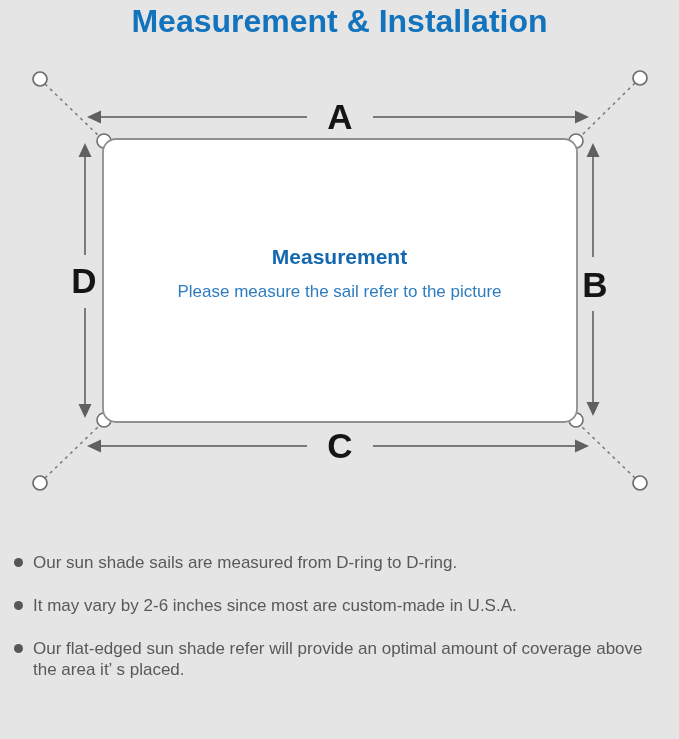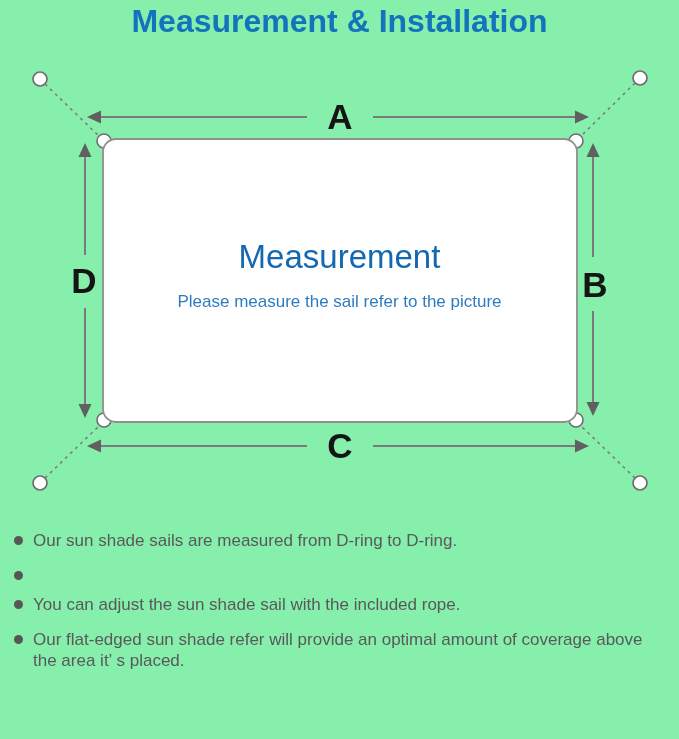--- a/index.html
+++ b/index.html
@@ -1,31 +1,31 @@
 <!DOCTYPE html>
 <html><head>
 <meta charset="utf-8">
 <style>
   * { margin:0; padding:0; box-sizing:border-box; }
   html,body { width:679px; height:739px; background:#ffffff; overflow:hidden;
               font-family:"Liberation Sans", sans-serif; }
-  .stage { position:relative; width:679px; height:739px; background:#86efac; }
+  .stage { position:relative; width:679px; height:739px; background:#e5e5e5; }
 
   .page-title { position:absolute; top:3px; left:0; width:679px; text-align:center;
                 font-size:32px; font-weight:bold; color:#1373bd; letter-spacing:0px; }
 
   .diagram { position:absolute; top:45px; left:0; width:679px; height:460px; }
   .diagram svg { position:absolute; top:0; left:0; }
 
   .center-text { position:absolute; top:196px; left:0; width:679px; text-align:center; }
-  .center-title { font-size:33px; font-weight:normal; color:#1468b0; line-height:32px;text-align:center; }
-  .center-subtitle { font-size:17px; color:#2e7cc0; line-height:22px; margin-top:18px; }
+  .center-title { font-size:21px; font-weight:bold; color:#1468b0; line-height:32px;text-align:center; }
+  .center-subtitle { font-size:17px; color:#2e7cc0; line-height:22px; margin-top:8px; }
 
   .notes { position:absolute; top:530px; left:12px; width:655px; list-style:none; }
-  .notes li { display:flex; margin-bottom:14px; font-size:17px; line-height:21px; color:#595959; }
+  .notes li { display:flex; margin-bottom:14px; font-size:17px; line-height:21px; color:#595959;margin-top:22px; }
   .dot { flex:0 0 auto; width:9px; height:9px; border-radius:50%; background:#565656;
          margin:6px 10px 0 2px; }
   .note-text { white-space:pre-line; }
 
   svg text.dim-label { font-family:"Liberation Sans", sans-serif; font-size:35px;
                        font-weight:bold; fill:#151515; }
   svg .ln   { stroke:#7a7a7a; stroke-width:2; fill:none; }
   svg .dash { stroke:#7e7e7e; stroke-width:1.6; stroke-dasharray:3 4; fill:none; }
   svg .ring { fill:#ffffff; stroke:#6e6e6e; stroke-width:1.7; }
   svg .bump { fill:#ffffff; stroke:#6e6e6e; stroke-width:1.6; }
@@ -90,24 +90,21 @@
     </div>
   </div>
 
   <ul class="notes">
     <li>
       <span class="dot"></span>
       <span class="note-text">Our sun shade sails are measured from D-ring to D-ring.</span>
     </li>
     <li>
       <span class="dot"></span>
-    </li>
-    <li>
-      <span class="dot"></span>
-      <span class="note-text">You can adjust the sun shade sail with the included rope.</span>
+      <span class="note-text">It may vary by 2-6 inches since most are custom-made in U.S.A.</span>
     </li>
     <li>
       <span class="dot"></span>
       <span class="note-text">Our flat-edged sun shade refer will provide an optimal amount of coverage above
 the area it’ s placed.</span>
     </li>
   </ul>
 
 </div>
 

